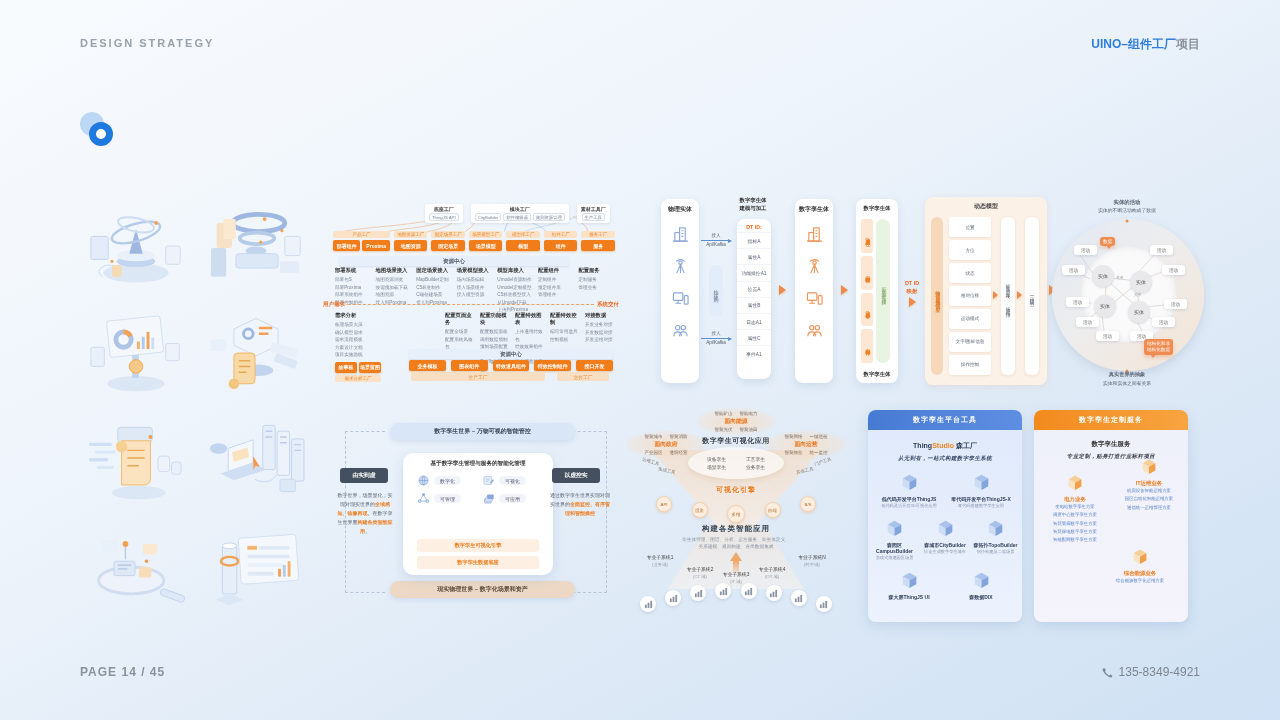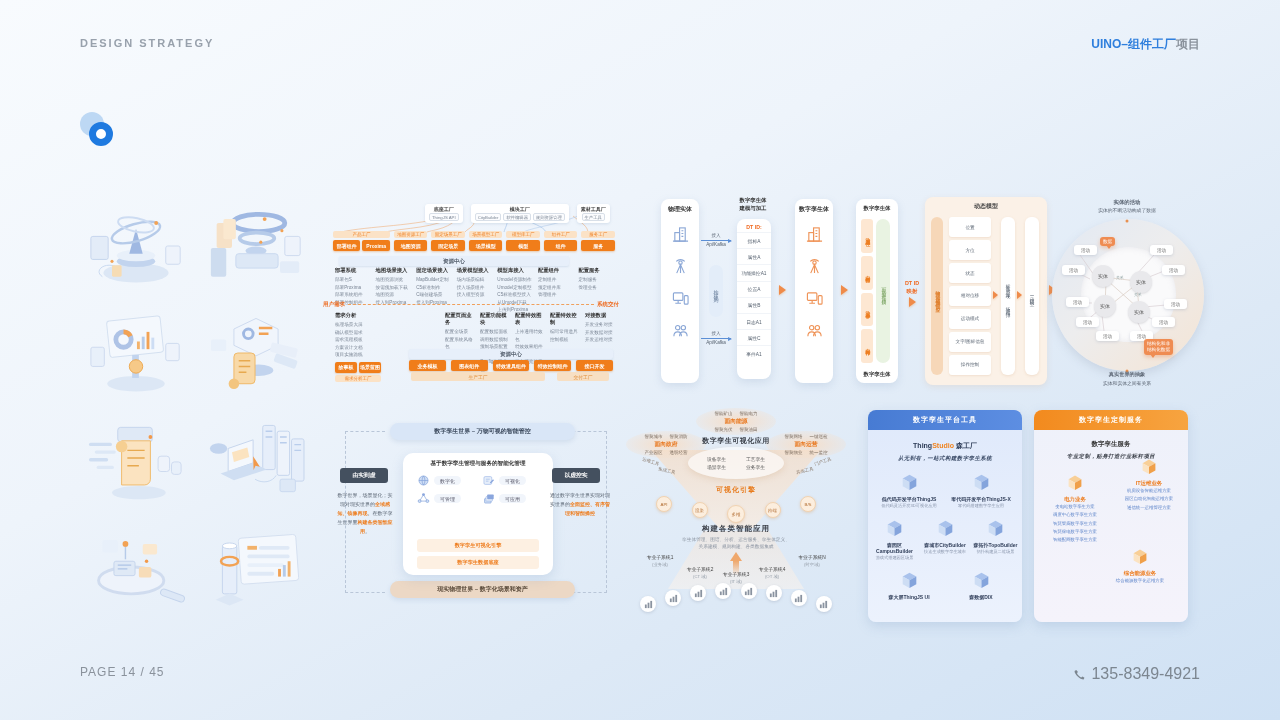--- a/index.html
+++ b/index.html
@@ -11,22 +11,22 @@
   .abs{position:absolute}
   
   .hdr-left{left:80px;top:37px;font-size:11px;font-weight:bold;letter-spacing:2px;color:#98a1ac}
   .hdr-right{right:80px;top:36px;font-size:12px;font-weight:bold}
   .hdr-right .brand{color:#2f7fdd}.hdr-right .rest{color:#8a929c}
   .title-row{left:80px;top:110px;display:flex;align-items:center;gap:20px}
   .title-icon{position:relative;width:40px;height:42px}
   .title-icon .c1{position:absolute;left:0;top:2px;width:24px;height:24px;border-radius:50%;background:#bdd8f4}
   .title-icon .c2{position:absolute;left:9px;top:12px;width:24px;height:24px;border-radius:50%;background:#fff;border:7px solid #1f7ae0}
   .page-title{font-size:28px;font-weight:800;color:#141414;letter-spacing:1px}
-  .ftr-left{left:80px;top:665px;font-size:12px;letter-spacing:1px;color:#8a929c;font-weight:normal}
-  .ftr-right{right:80px;top:665px;font-size:16px;color:#7c8690;display:flex;align-items:center;gap:6px}
+  .ftr-left{left:80px;top:665px;font-size:12px;letter-spacing:1px;color:#8a929c;font-weight:bold}
+  .ftr-right{right:80px;top:665px;font-size:12px;color:#7c8690;display:flex;align-items:center;gap:6px}
   
   .ill-grid{left:76px;top:192px;width:240px;height:428px;display:grid;grid-template-columns:120px 120px;grid-auto-rows:107px}
   .ill-cell{display:flex;align-items:center;justify-content:center}
   .ill-cell svg{width:106px;height:96px}
   
   .factory{left:323px;top:200px;width:296px;height:190px;font-size:5px}
   .f-top{position:absolute;left:102px;top:4px;display:flex;gap:8px}
   .f-topbox{background:#fff;border-radius:3px;box-shadow:0 1px 3px rgba(90,120,160,.18);padding:2px 4px;text-align:center}
   .f-topbox-t{font-size:5px;font-weight:bold;color:#444;margin-bottom:1px}
   .f-chips{display:flex;gap:2px;justify-content:center}

